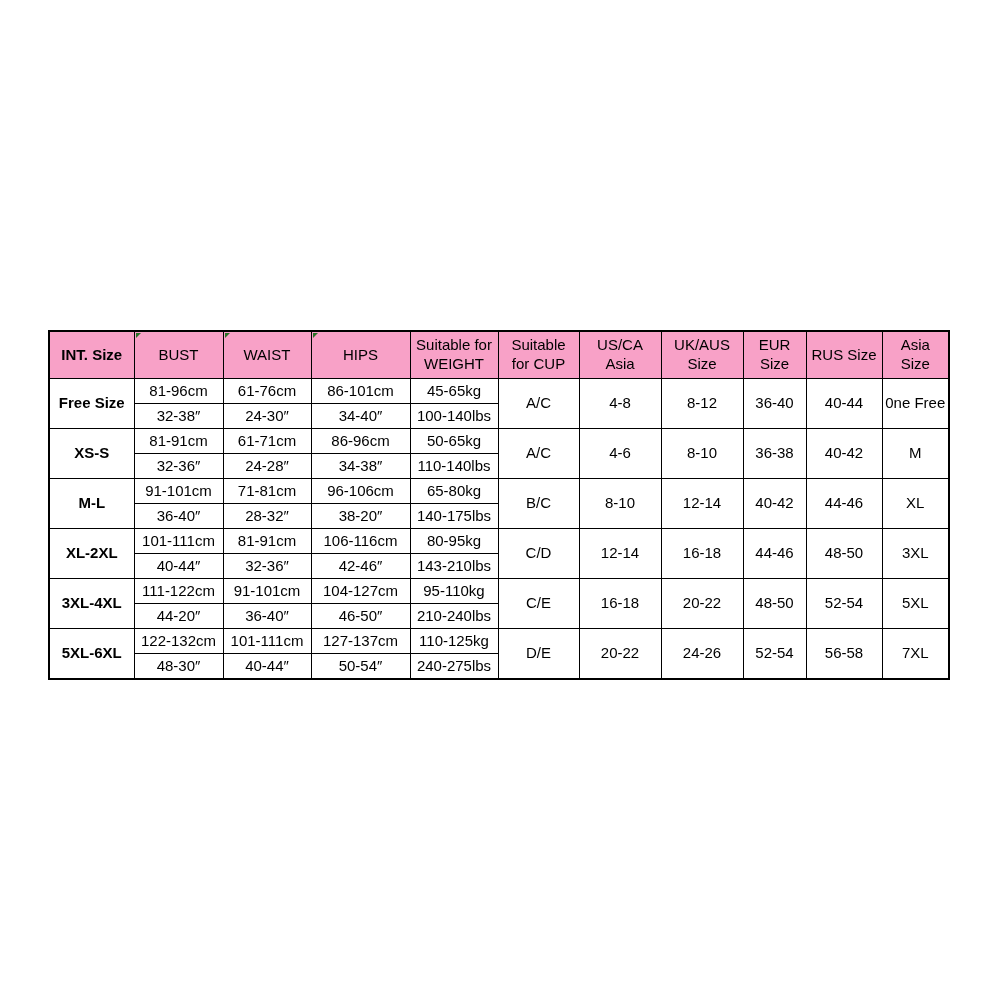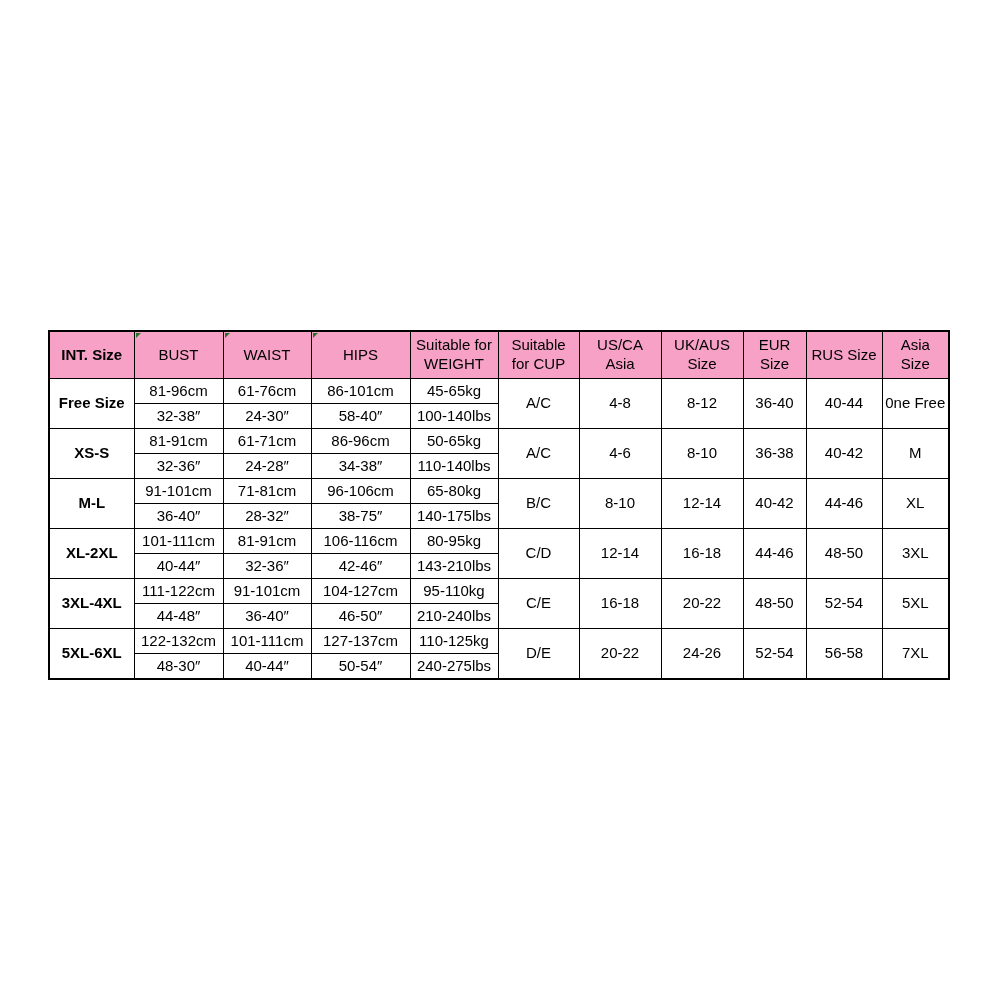--- a/index.html
+++ b/index.html
@@ -112,21 +112,21 @@
       <td rowspan="2">A/C</td>
       <td rowspan="2">4-8</td>
       <td rowspan="2">8-12</td>
       <td rowspan="2">36-40</td>
       <td rowspan="2">40-44</td>
       <td rowspan="2">0ne Free</td>
     </tr>
     <tr>
       <td>32-38″</td>
       <td>24-30″</td>
-      <td>58-40″</td>
+      <td>34-40″</td>
       <td>100-140lbs</td>
     </tr>
 
     <tr>
       <td rowspan="2" class="size-label">XS-S</td>
       <td>81-91cm</td>
       <td>61-71cm</td>
       <td>86-96cm</td>
       <td>50-65kg</td>
       <td rowspan="2">A/C</td>
@@ -152,21 +152,21 @@
       <td rowspan="2">B/C</td>
       <td rowspan="2">8-10</td>
       <td rowspan="2">12-14</td>
       <td rowspan="2">40-42</td>
       <td rowspan="2">44-46</td>
       <td rowspan="2">XL</td>
     </tr>
     <tr>
       <td>36-40″</td>
       <td>28-32″</td>
-      <td>38-75″</td>
+      <td>38-20″</td>
       <td>140-175lbs</td>
     </tr>
 
     <tr>
       <td rowspan="2" class="size-label">XL-2XL</td>
       <td>101-111cm</td>
       <td>81-91cm</td>
       <td>106-116cm</td>
       <td>80-95kg</td>
       <td rowspan="2">C/D</td>
@@ -190,21 +190,21 @@
       <td>104-127cm</td>
       <td>95-110kg</td>
       <td rowspan="2">C/E</td>
       <td rowspan="2">16-18</td>
       <td rowspan="2">20-22</td>
       <td rowspan="2">48-50</td>
       <td rowspan="2">52-54</td>
       <td rowspan="2">5XL</td>
     </tr>
     <tr>
-      <td>44-48″</td>
+      <td>44-20″</td>
       <td>36-40″</td>
       <td>46-50″</td>
       <td>210-240lbs</td>
     </tr>
 
     <tr>
       <td rowspan="2" class="size-label">5XL-6XL</td>
       <td>122-132cm</td>
       <td>101-111cm</td>
       <td>127-137cm</td>

